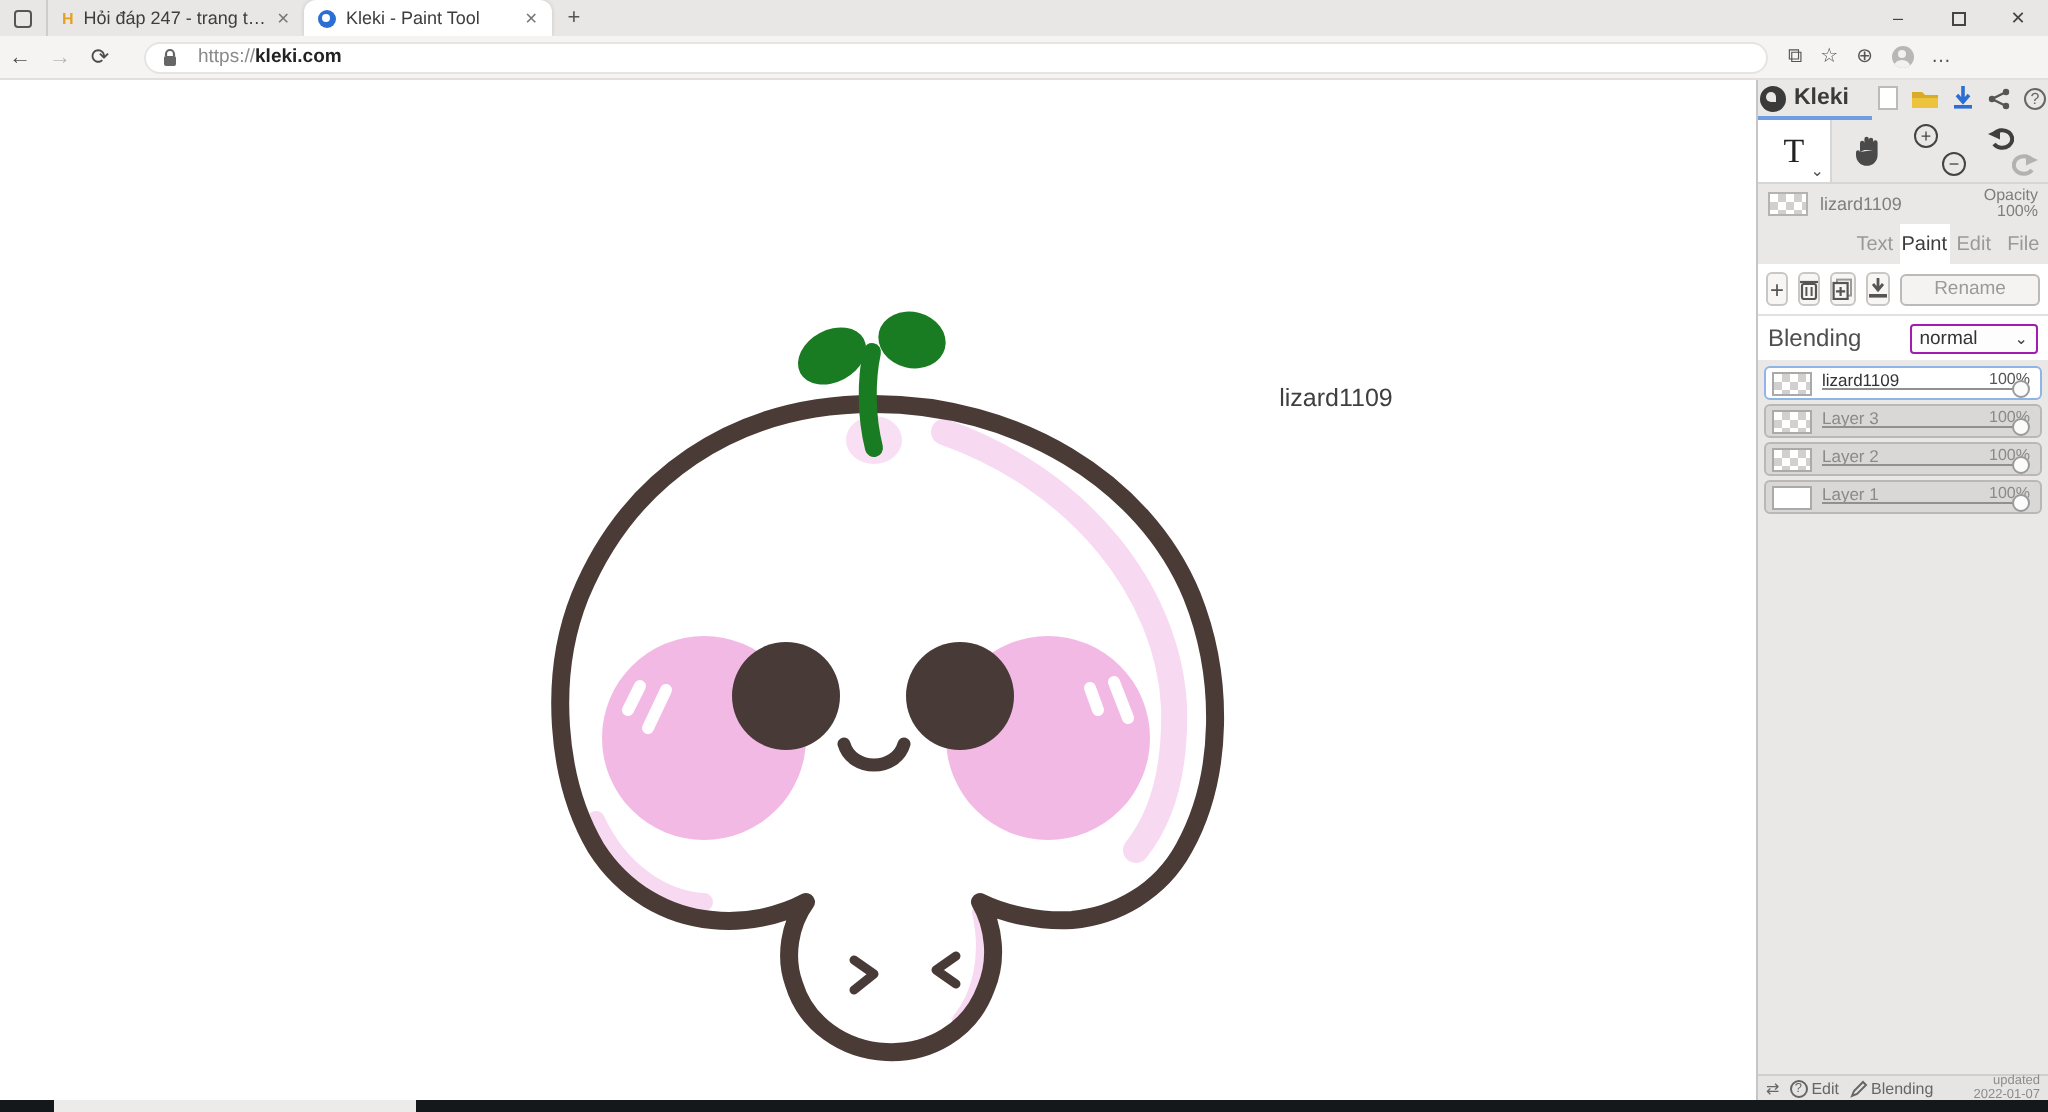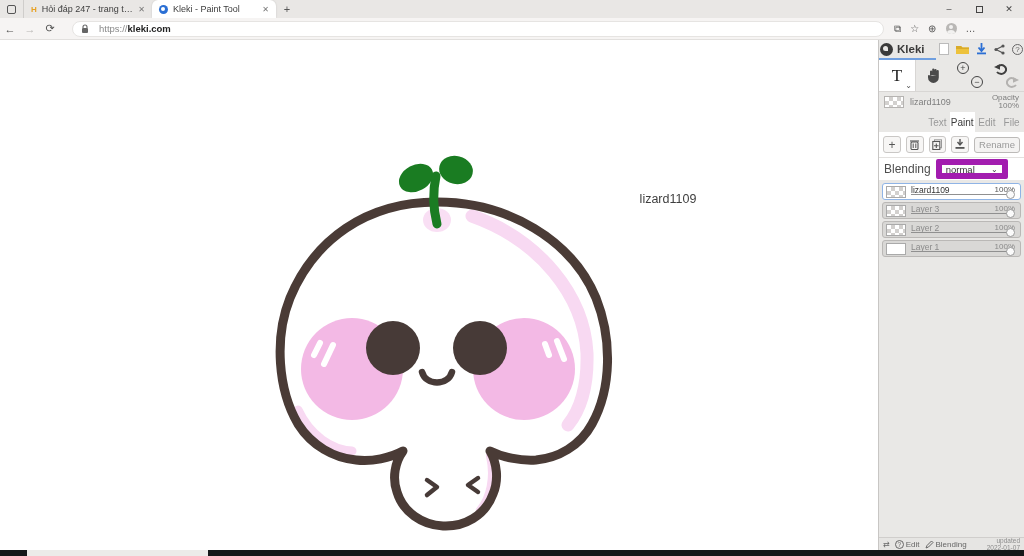--- a/index.html
+++ b/index.html
@@ -91,28 +91,28 @@
 
   .ptabs { height:20px; display:flex;padding-left:46px; }
   .ptab { flex:1; display:flex; align-items:center; justify-content:center;
     font-size:10px; color:#999; }
   .ptab.active { background:#fff; color:#3c3c3c; }
 
   .actrow { height:26px; display:flex; align-items:center; padding:0 4px; gap:5px;
     background:#fff; border-bottom:1px solid #e3e1df; }
   .abtn { width:18px; height:17px; display:flex; align-items:center; justify-content:center;
     border:1px solid #c9c7c5; border-radius:3px; background:#f7f6f5; color:#555; font-size:12px; }
-  .rename { height:16px; padding:0 4px; border:1px solid #bcbab8; border-radius:3px;
+  .rename { height:16px; padding:0 16px; border:1px solid #bcbab8; border-radius:3px;
     color:#9a9a9a; font-size:9.5px; display:flex; align-items:center; background:#f4f3f2; }
 
   .blendrow { height:22px; display:flex; align-items:center; padding:0 5px; gap:5px;
     background:#fff; }
   .blendrow .blabel { font-size:12px; color:#4e4e4e; }
-  .select { width:72px; height:15px; border:6px solid #a21caf; border-radius:2px; background:#fdfdfd;
-    display:flex; align-items:center; padding:4px 4px; font-size:9.5px; color:#333; }
+  .select { width:72px; height:15px; border:1px solid #a21caf; border-radius:2px; background:#fdfdfd;
+    display:flex; align-items:center; padding:4px 4px; font-size:9.5px; color:#333;margin-left:19px; }
   .select .scaret { margin-left:auto; font-size:8px; color:#444; }
 
   .layerlist { padding:3px 3px 0 3px; background:#eceuea; }
   .lrow { position:relative; height:17px; margin-bottom:2px; border-radius:3px;
     border:1px solid #bab8b6; background:#d9d8d6; }
   .lrow.sel { background:#fff; border-color:#8fb4e6; }
   .lrow .thumb { position:absolute; left:3px; top:2px; width:20px; height:12px; border:1px solid #aaa; }
   .lrow .thumb.white { background:#fff; }
   .lrow .lname { position:absolute; left:28px; top:1px; font-size:8.5px; color:#8a8a8a; }
   .lrow.sel .lname { color:#333; }

